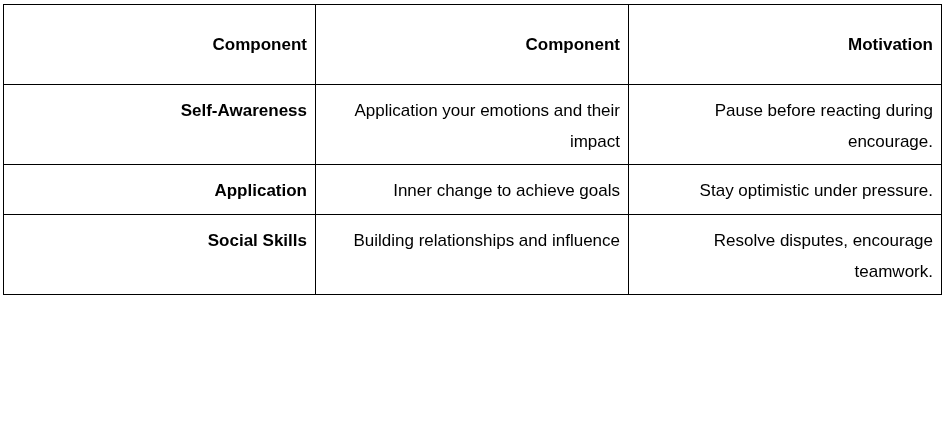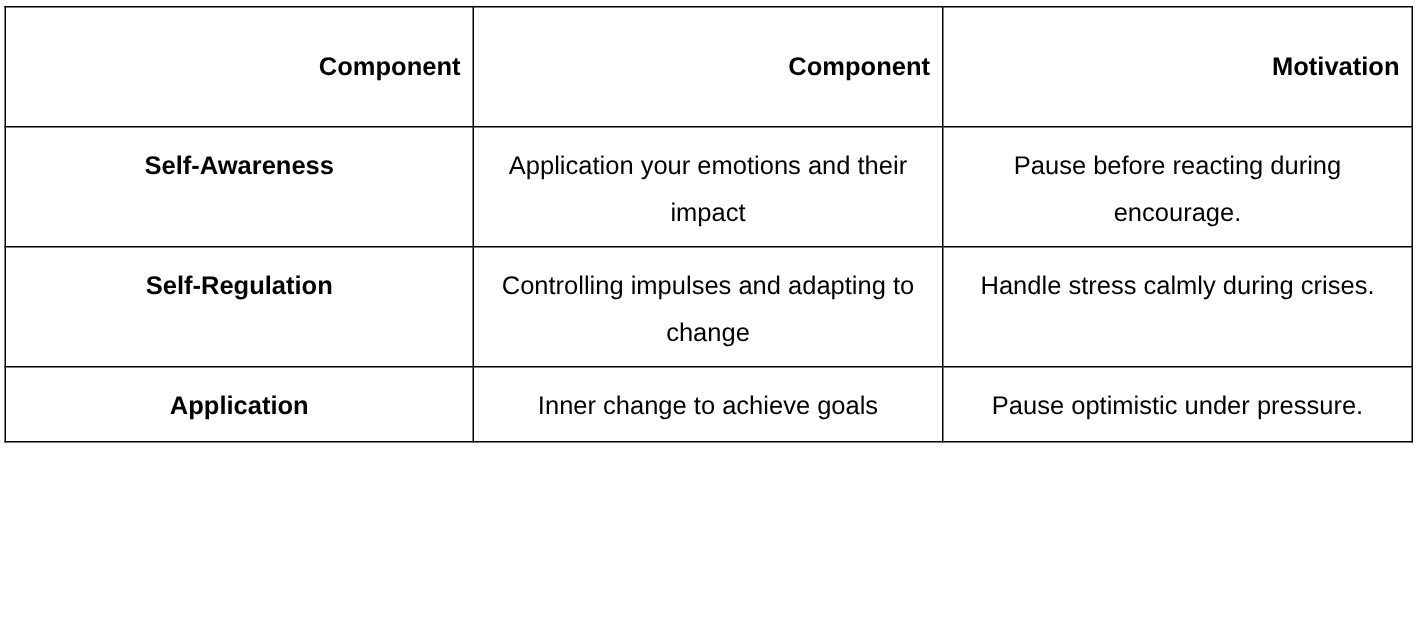--- a/index.html
+++ b/index.html
@@ -25,21 +25,21 @@
     table.eq-table col.c1 { width: 312px; }
     table.eq-table col.c2 { width: 313px; }
     table.eq-table col.c3 { width: 313px; }
     table.eq-table th,
     table.eq-table td {
       border: 1.5px solid #000000;
       vertical-align: top;
       font-size: 17px;
       line-height: 31px;
       padding: 0 8px;
-      text-align: center;
+      text-align: right;
     }
     table.eq-table th {
       height: 47px;
       font-weight: bold;
       text-align: right;
       vertical-align: middle;
       padding: 16px 8px;
     }
     table.eq-table td {
       padding-top: 10px;
@@ -64,24 +64,24 @@
       <th>Component</th>
       <th>Motivation</th>
     </tr>
   </thead>
   <tbody>
     <tr class="tall">
       <td class="component">Self-Awareness</td>
       <td>Application your emotions and their impact</td>
       <td>Pause before reacting during encourage.</td>
     </tr>
-    <tr class="tall">
-      <td class="component">Self-Regulation</td>
-      <td>Controlling impulses and adapting to change</td>
-      <td>Handle stress calmly during crises.</td>
-    </tr>
     <tr class="short">
       <td class="component">Application</td>
       <td>Inner change to achieve goals</td>
-      <td>Pause optimistic under pressure.</td>
+      <td>Stay optimistic under pressure.</td>
+    </tr>
+    <tr class="tall">
+      <td class="component">Social Skills</td>
+      <td>Building relationships and influence</td>
+      <td>Resolve disputes, encourage teamwork.</td>
     </tr>
   </tbody>
 </table>
 
 </body></html>

